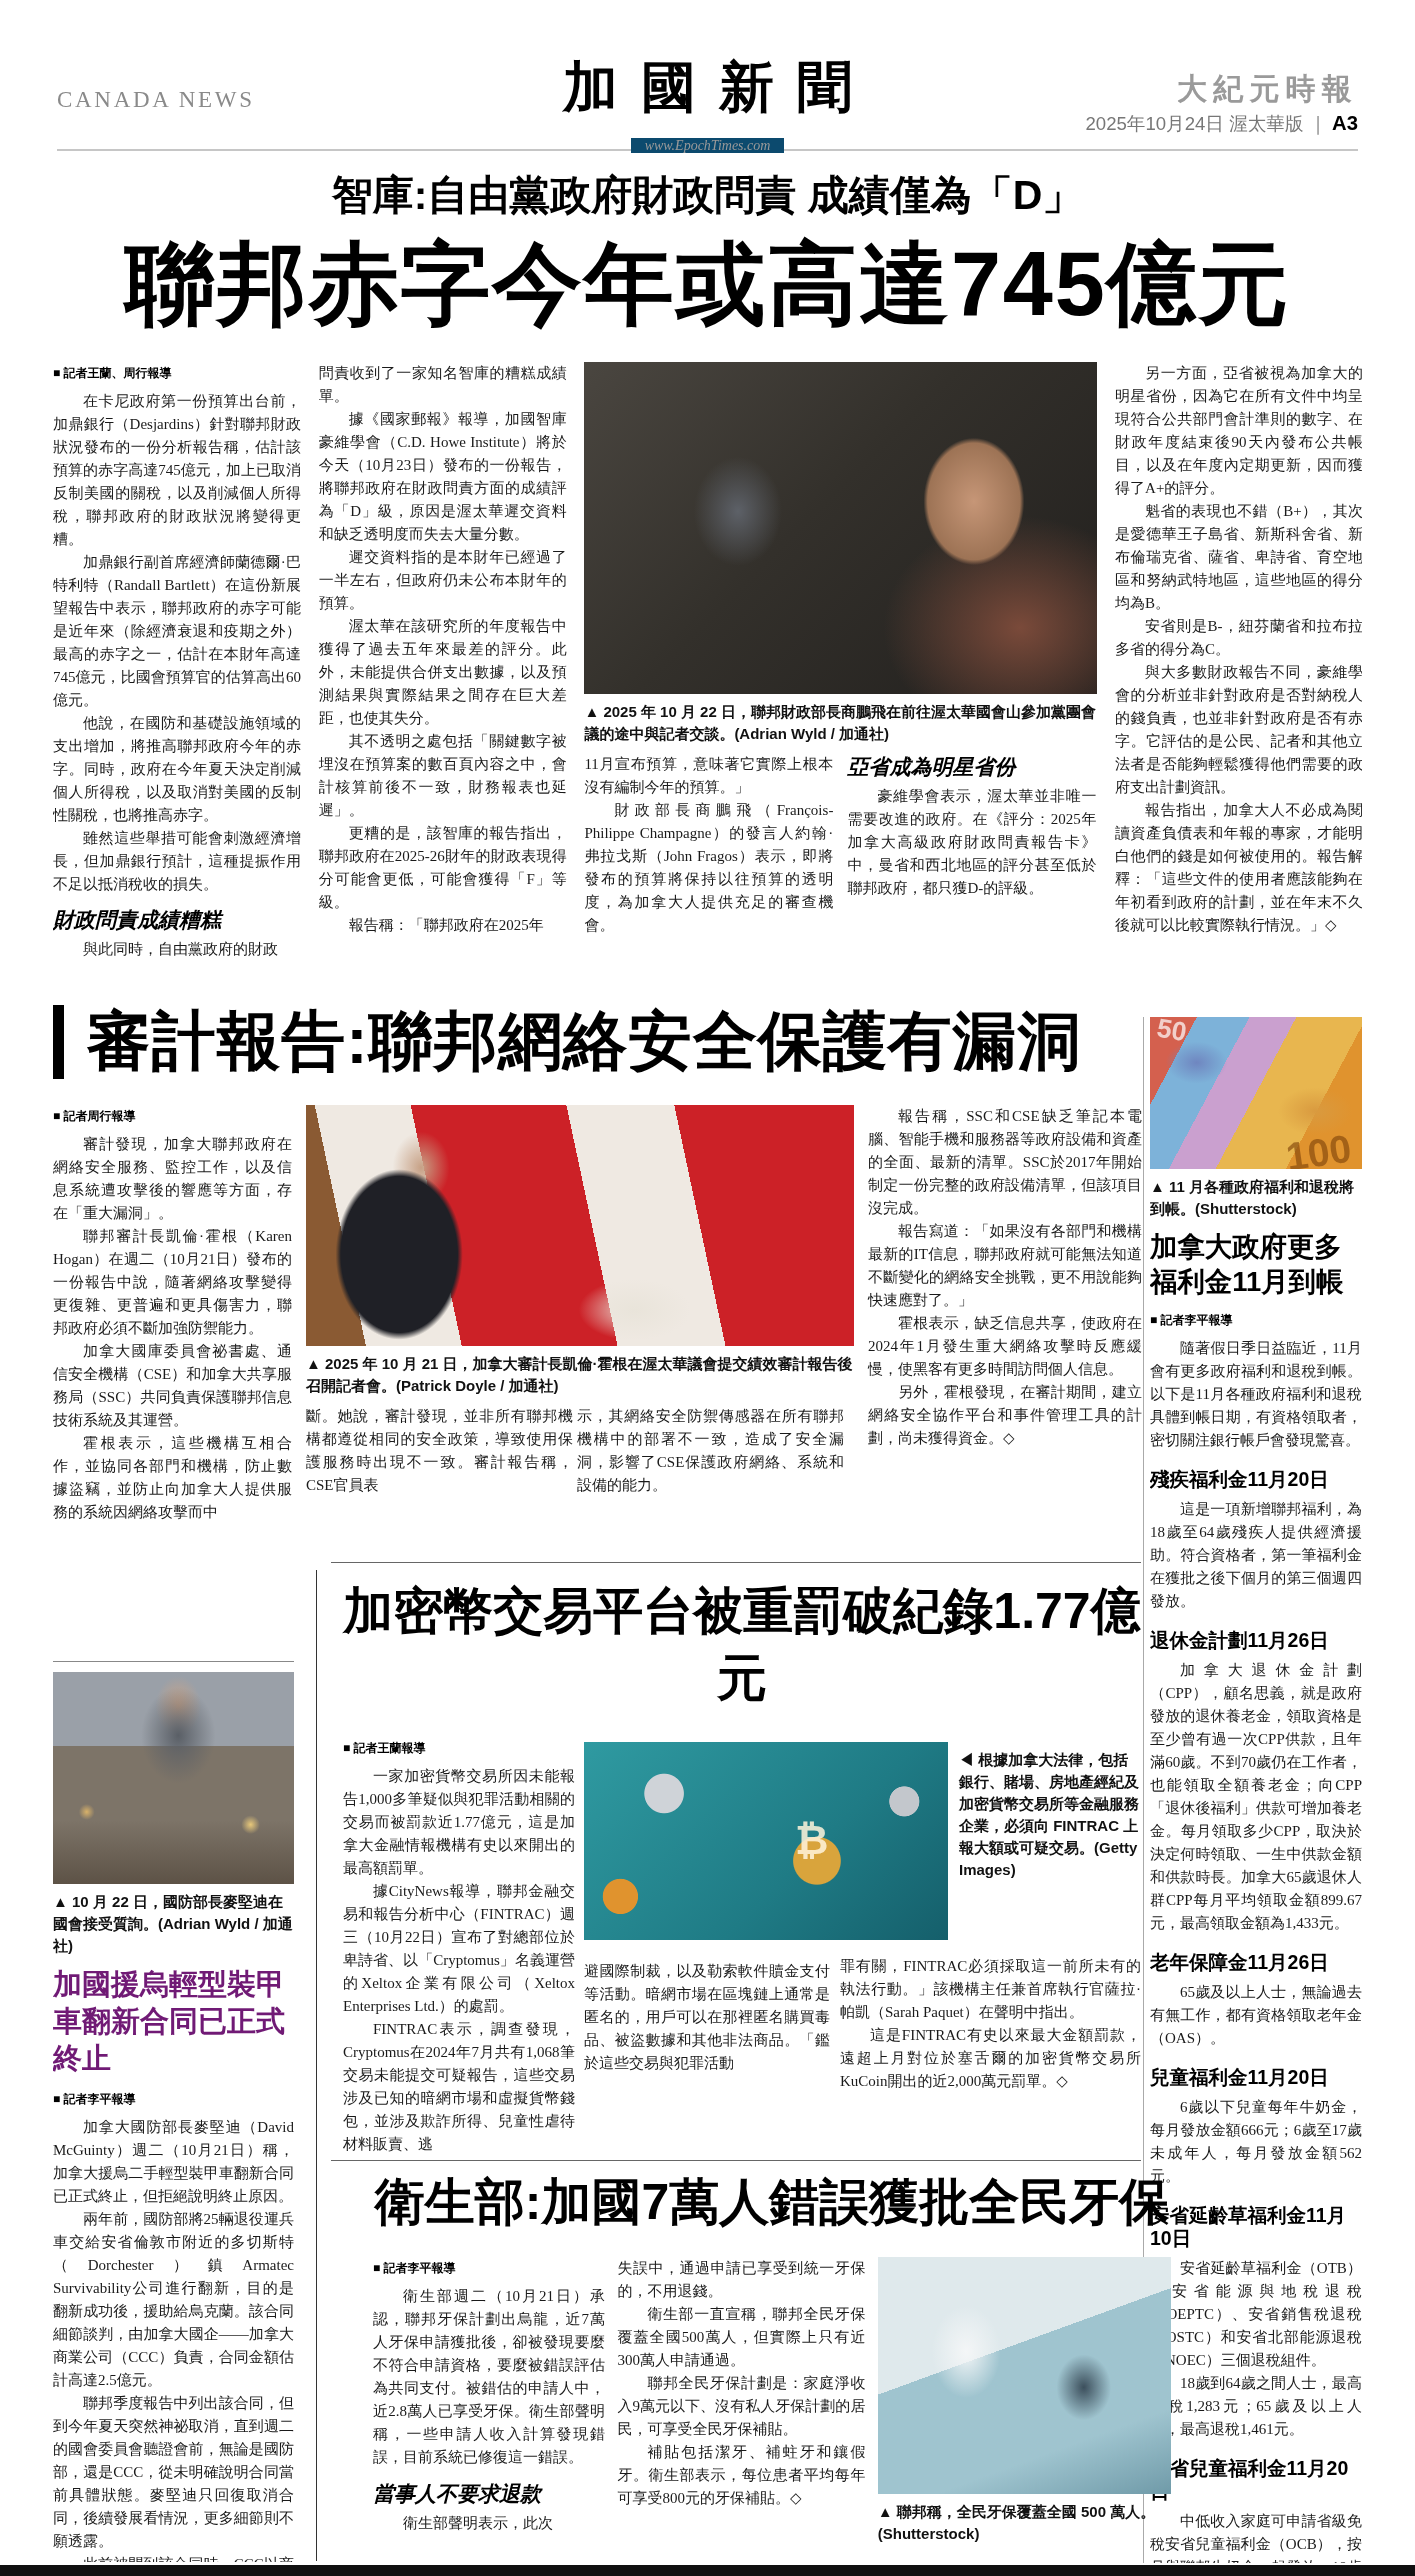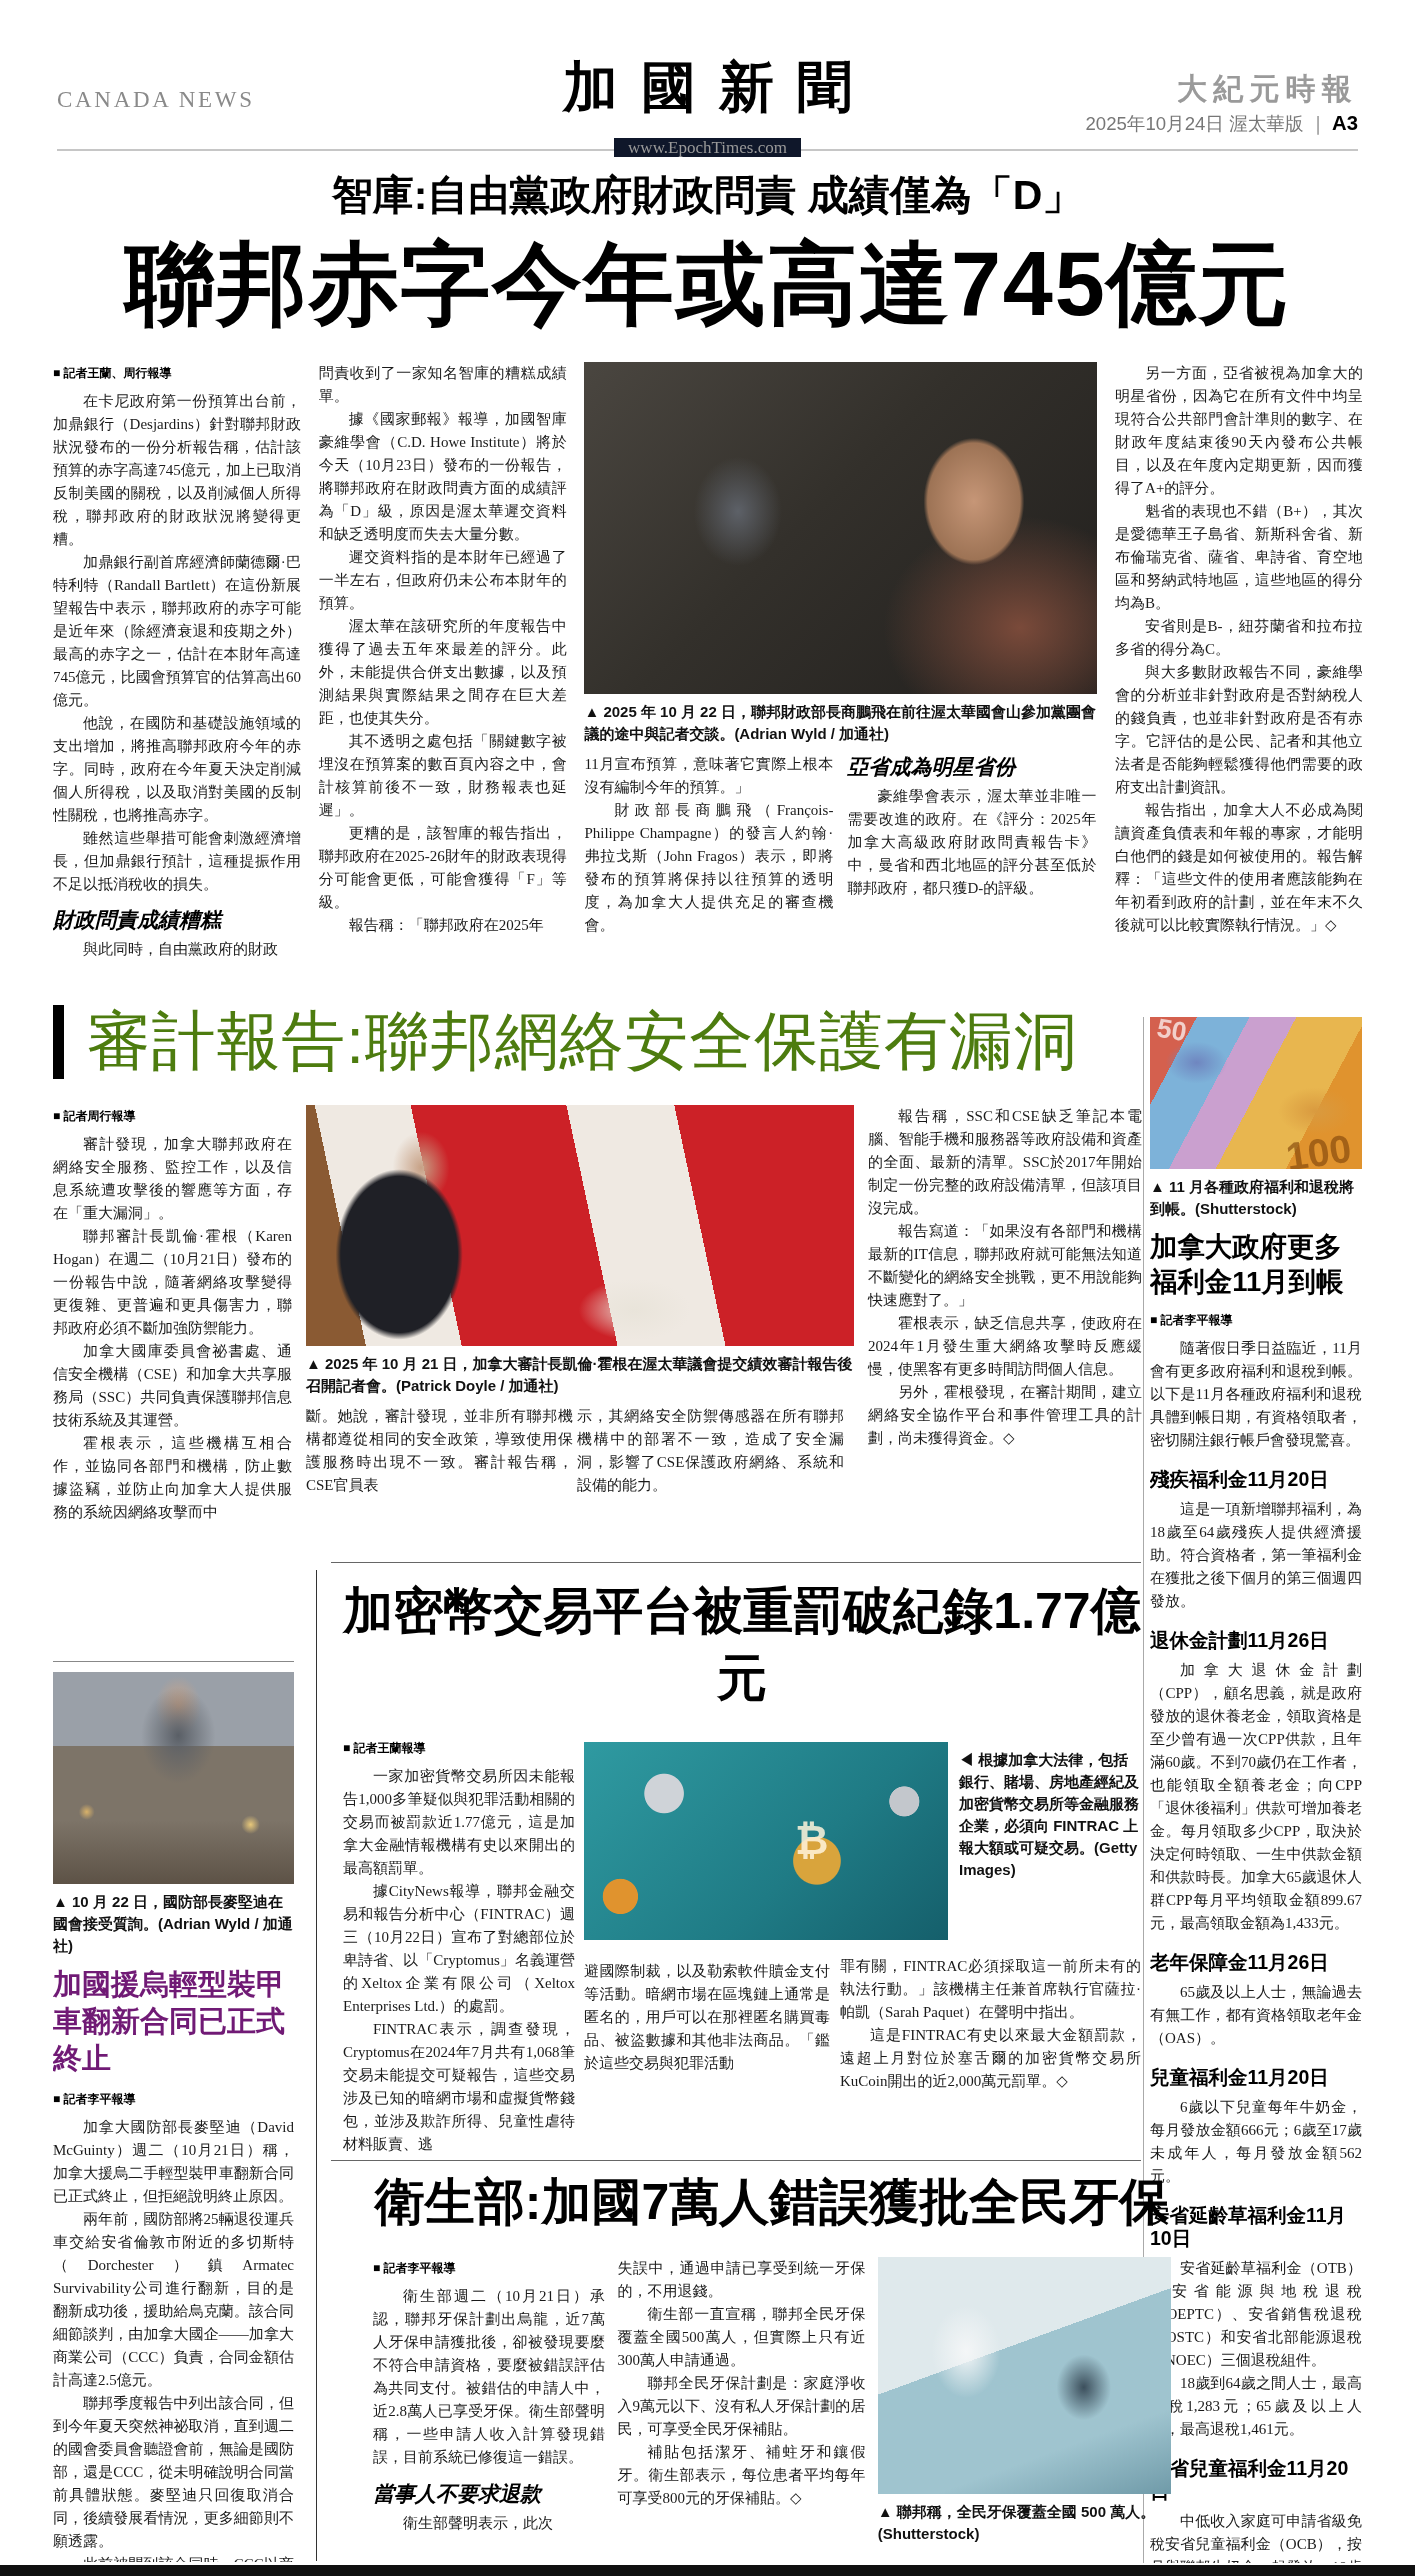--- a/index.html
+++ b/index.html
@@ -10,21 +10,21 @@
   .mast-kicker{left:57px;top:87px;font-size:23px;color:#8a8a8a;letter-spacing:2.7px;}
   .mast-title{left:0;right:0;top:51px;text-align:center;
     font-family:"Liberation Sans",sans-serif;font-size:55px;font-weight:600;
     letter-spacing:23px;text-indent:23px;color:#000;}
   .mast-brand{right:57px;top:69px;font-size:30px;font-weight:800;color:#9a9a9a;letter-spacing:6.2px;}
   .mast-date{right:57px;top:111px;font-family:"Liberation Sans",sans-serif;
     font-size:18.6px;color:#777;}
   .mast-date b{color:#000;font-size:20.3px;}
   .mast-rule{left:57px;right:57px;top:149px;border-top:2.7px solid #c6c6c6;}
   .mast-site{left:0;right:0;top:138px;text-align:center;}
-  .mast-site span{background:#0f172a;padding:0 14px;color:#999;font-size:17px;}
+  .mast-site span{background:#0c4a6e;padding:0 14px;color:#999;font-size:14px;font-style:italic;}
   
   .byline{font-family:"Liberation Sans",sans-serif;font-weight:700;font-size:12px;
     margin:0 0 5.3px 0;color:#000;}
   .para{margin:0;text-indent:2em;text-align:justify;}
   .noindent{text-indent:0;}
   .bodytext{font-size:15px;line-height:23px;}
   .subhead{font-family:"Liberation Sans",sans-serif;font-weight:800;font-size:21px;
     margin:12.4px 0 7px 0;text-indent:0;color:#000;font-style:italic;}
   .caption{font-family:"Liberation Sans",sans-serif;font-weight:700;font-size:15px;
     line-height:22px;margin:7px 0 8.8px 0;color:#111;text-align:left;}
@@ -42,22 +42,22 @@
      radial-gradient(84px 106px at 76% 42%,#c69677 0%,#9d7355 55%,rgba(0,0,0,0) 60%),
      radial-gradient(71px 88px at 30% 45%,#5d6168 0%,rgba(0,0,0,0) 62%),
      radial-gradient(195px 159px at 85% 80%,#7a4a3a 0%,rgba(0,0,0,0) 70%),
      linear-gradient(135deg,#4a4640 0%,#33302b 45%,#211f1d 100%);}
   .mid-cols{display:flex;gap:14px;margin-top:1.8px;}
   .mid-cols>div{width:249px;}
   
   .audit{left:53px;top:998px;width:1090px;}
   .audit-headrow{display:flex;align-items:center;}
   .audit-bar{width:10.6px;height:74px;background:#000;margin-right:23px;flex:0 0 10.6px;}
-  .audit-head{font-family:"Liberation Sans",sans-serif;font-weight:400;font-size:64px;
-    margin:0;letter-spacing:0.9px;color:#4d7c0f;}
+  .audit-head{font-family:"Liberation Sans",sans-serif;font-weight:700;font-size:64px;
+    margin:0;letter-spacing:0.9px;color:#000000;}
   .audit-body{margin-top:19.5px;display:flex;gap:14px;height:554px;overflow:hidden;}
   .audit-c1{flex:0 0 239px;}
   .audit-mid{flex:0 0 548px;}
   .audit-c4{flex:0 0 274px;}
   .photo-auditor{height:241px;background:
      radial-gradient(106px 142px at 17% 62%,#1f2026 0%,#1f2026 55%,rgba(0,0,0,0) 60%),
      radial-gradient(46px 58px at 21% 26%,#c7a186 0%,rgba(0,0,0,0) 62%),
      radial-gradient(80px 44px at 60% 85%,#e9e4da 0%,rgba(0,0,0,0) 70%),
      linear-gradient(78deg,#8a5a33 0% 10%,#efe9e2 10% 26%,#cc2127 26% 52%,#efe9e2 52% 70%,#cc2127 70% 100%);}
   .audit-midcols{display:flex;gap:4px;}

